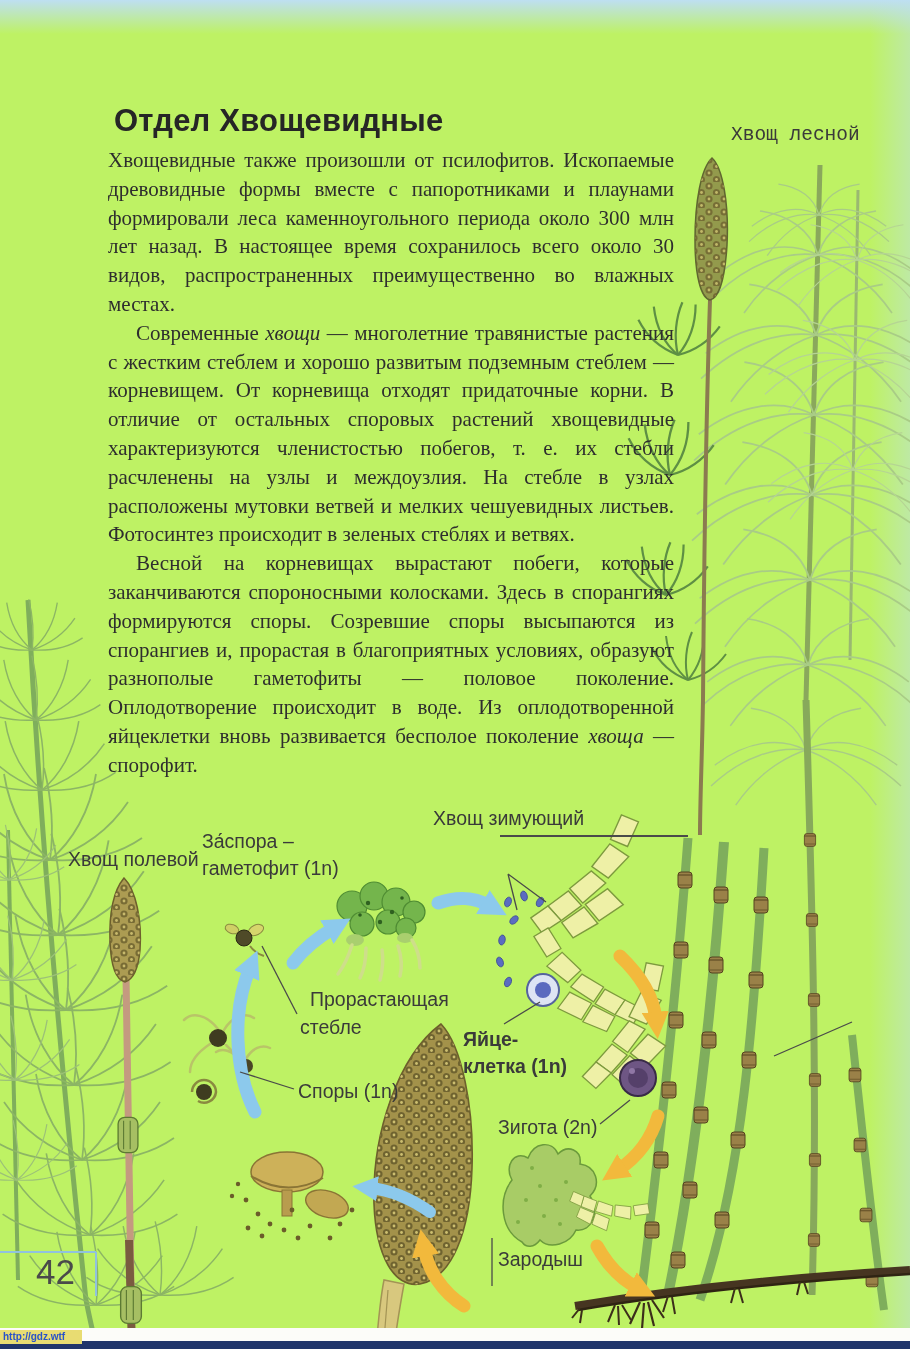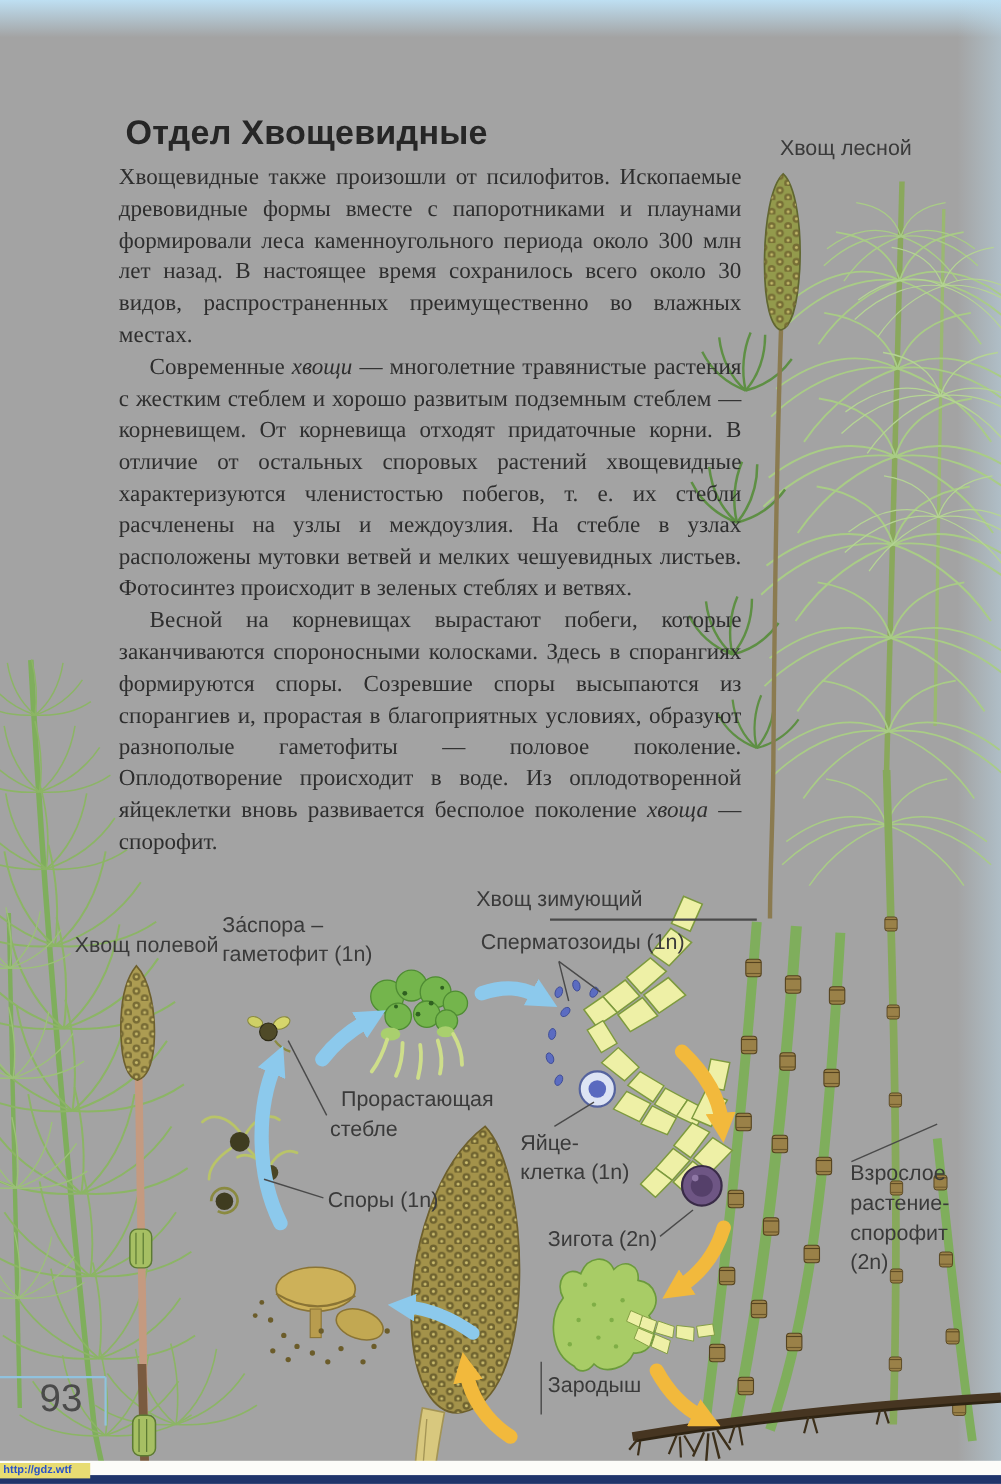--- a/index.html
+++ b/index.html
@@ -1,17 +1,17 @@
 <!DOCTYPE html>
 <html><head>
 <meta charset="utf-8">
 <style>
   html,body{margin:0;padding:0;}
   .page{position:relative;width:910px;height:1349px;overflow:hidden;
-        background:#a3a3a3;font-family:"Liberation Sans",sans-serif;}
+        background:#bef264;font-family:"Liberation Sans",sans-serif;}
   .top-strip{position:absolute;left:0;top:0;width:910px;height:34px;
         background:linear-gradient(#bedff2,rgba(233,242,249,0));}
   .right-tint{position:absolute;right:0;top:0;width:40px;height:1349px;
         background:linear-gradient(90deg,rgba(190,223,242,0),rgba(190,223,242,.45));}
   .art{position:absolute;left:0;top:0;z-index:1;}
   .title{position:absolute;left:114px;top:82px;z-index:3;font-size:31px;font-weight:bold;
         color:#262626;letter-spacing:.2px;}
   .bodytext{position:absolute;left:108px;top:146px;width:566px;z-index:2;
         font-family:"Liberation Serif",serif;font-size:21px;line-height:28.8px;
         color:#2e2e2e;text-align:justify;}
@@ -340,35 +340,30 @@
   </svg>
 
   <h1 class="title">Отдел Хвощевидные</h1>
 
   <div class="bodytext">
     <p>Хвощевидные также произошли от псилофитов. Ископаемые древовидные формы вместе с папоротниками и плаунами формировали леса каменноугольного периода около 300 млн лет назад. В настоящее время сохранилось всего около 30 видов, распространенных преимущественно во влажных местах.</p>
     <p class="indent"><span>Современные </span><i>хвощи</i><span> — многолетние травянистые растения с жестким стеблем и хорошо развитым подземным стеблем — корневищем. От корневища отходят придаточные корни. В отличие от остальных споровых растений хвощевидные характеризуются членистостью побегов, т. е. их стебли расчленены на узлы и междоузлия. На стебле в узлах расположены мутовки ветвей и мелких чешуевидных листьев. Фотосинтез происходит в зеленых стеблях и ветвях.</span></p>
     <p class="indent"><span>Весной на корневищах вырастают побеги, которые заканчиваются спороносными колосками. Здесь в спорангиях формируются споры. Созревшие споры высыпаются из спорангиев и, прорастая в благоприятных условиях, образуют разнополые гаметофиты — половое поколение. Оплодотворение происходит в воде. Из оплодотворенной яйцеклетки вновь развивается бесполое поколение </span><i>хвоща</i><span> — спорофит.</span></p>
   </div>
 
-  <div class="lbl" style="left:709px;top:122px;">Хвощ лесной</div>
+  <div class="lbl" style="left:731px;top:122px;font-family:Liberation Mono, monospace;">Хвощ лесной</div>
   <div class="lbl" style="left:68px;top:846px;text-align:right;">Хвощ полевой</div>
   <div class="lbl" style="left:433px;top:805px;">Хвощ зимующий</div>
   <div class="lbl" style="left:202px;top:828px;">За́спора –
 гаметофит (1n)</div>
-  <div class="lbl" style="left:437px;top:844px;">Сперматозоиды (1n)</div>
   <div class="lbl" style="left:310px;top:986px;">Прорастающая</div>
   <div class="lbl" style="left:300px;top:1014px;">стебле</div>
   <div class="lbl" style="left:298px;top:1078px;text-align:right;">Споры (1n)</div>
-  <div class="lbl" style="left:473px;top:1026px;">Яйце-
+  <div class="lbl" style="left:463px;top:1026px;font-weight:bold;">Яйце-
 клетка (1n)</div>
   <div class="lbl" style="left:498px;top:1114px;text-align:right;">Зигота (2n)</div>
   <div class="lbl" style="left:498px;top:1246px;">Зародыш</div>
-  <div class="lbl" style="left:773px;top:1054px;">Взрослое
-растение-
-спорофит
-(2n)</div>
-
-  <div class="pagenum">93</div>
+
+  <div class="pagenum">42</div>
   <div class="bottom-white"></div>
   <div class="bottom-bar"></div>
   <div class="watermark">http://gdz.wtf</div>
 </div>
 
 </body></html>

